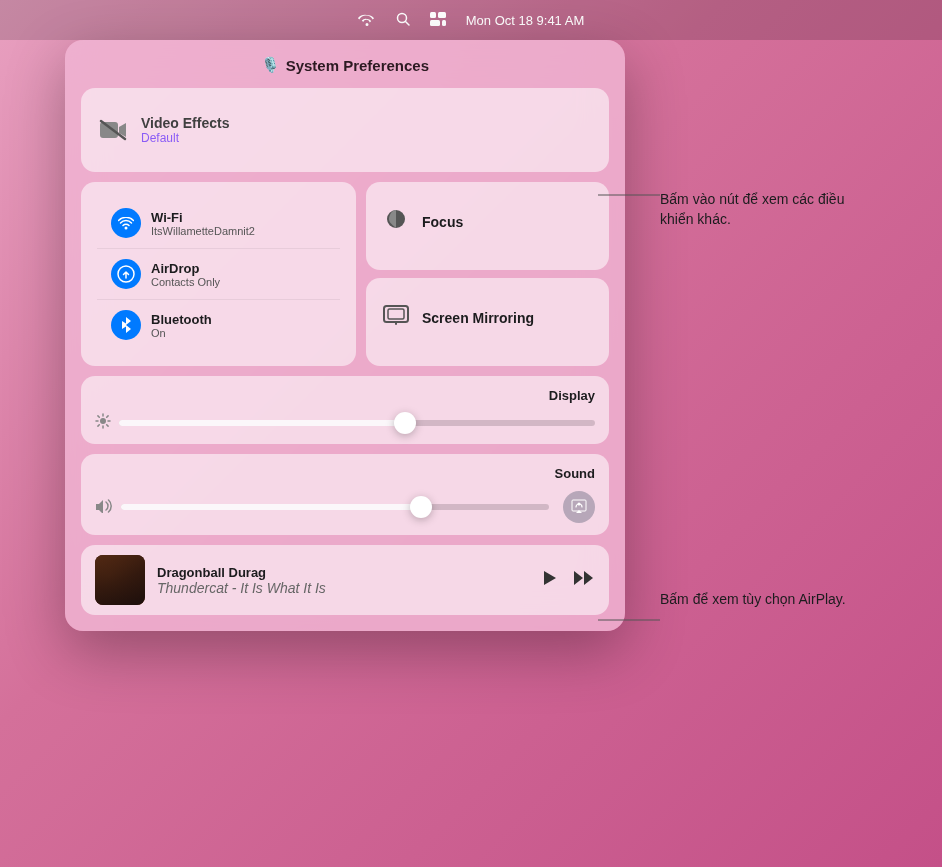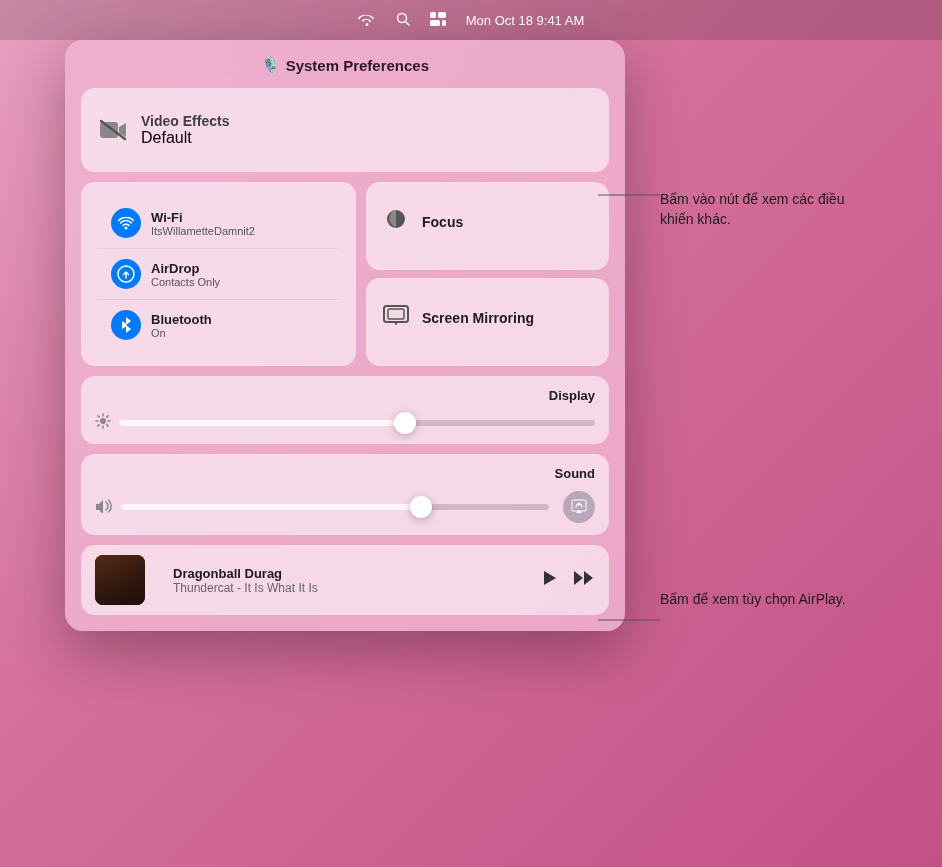--- a/index.html
+++ b/index.html
@@ -100,22 +100,22 @@
       justify-content: center;
       font-size: 20px;
       color: #555;
     }
     .card-top-text .label {
       font-size: 14px;
       font-weight: 600;
       color: #404040;
     }
     .card-top-text .sublabel {
-      font-size: 16px;
-      color: #000000;
+      font-size: 12px;
+      color: #8b5cf6;
     }
 
     
     .card-network {
       display: flex;
       flex-direction: column;
       gap: 0;
       padding: 16px;
       overflow: hidden;
     }
@@ -230,21 +230,21 @@
       margin-left: 6px;
     }
 
     
     .now-playing {
       background: rgba(255,255,255,0.55);
       border-radius: 14px;
       padding: 10px 14px;
       display: flex;
       align-items: center;
-      gap: 28px;
+      gap: 12px;
     }
     .album-art {
       width: 50px;
       height: 50px;
       border-radius: 8px;
       background: linear-gradient(135deg, #3a2a2a, #6b3a3a, #8a4a2a);
       flex-shrink: 0;
       position: relative;
       overflow: hidden;
     }
@@ -256,22 +256,23 @@
     }
     .now-playing-text {
       flex: 1;
     }
     .now-playing-title {
       font-size: 13px;
       font-weight: 600;
       color: #1c1c1e;
     }
     .now-playing-artist {
-      font-size: 12px;
+      font-size: 14px;
       color: #666;
+      font-style: italic;
     }
     .playback-controls {
       display: flex;
       gap: 14px;
       align-items: center;
     }
     .play-btn {
       font-size: 20px;
       color: #333;
       cursor: pointer;

